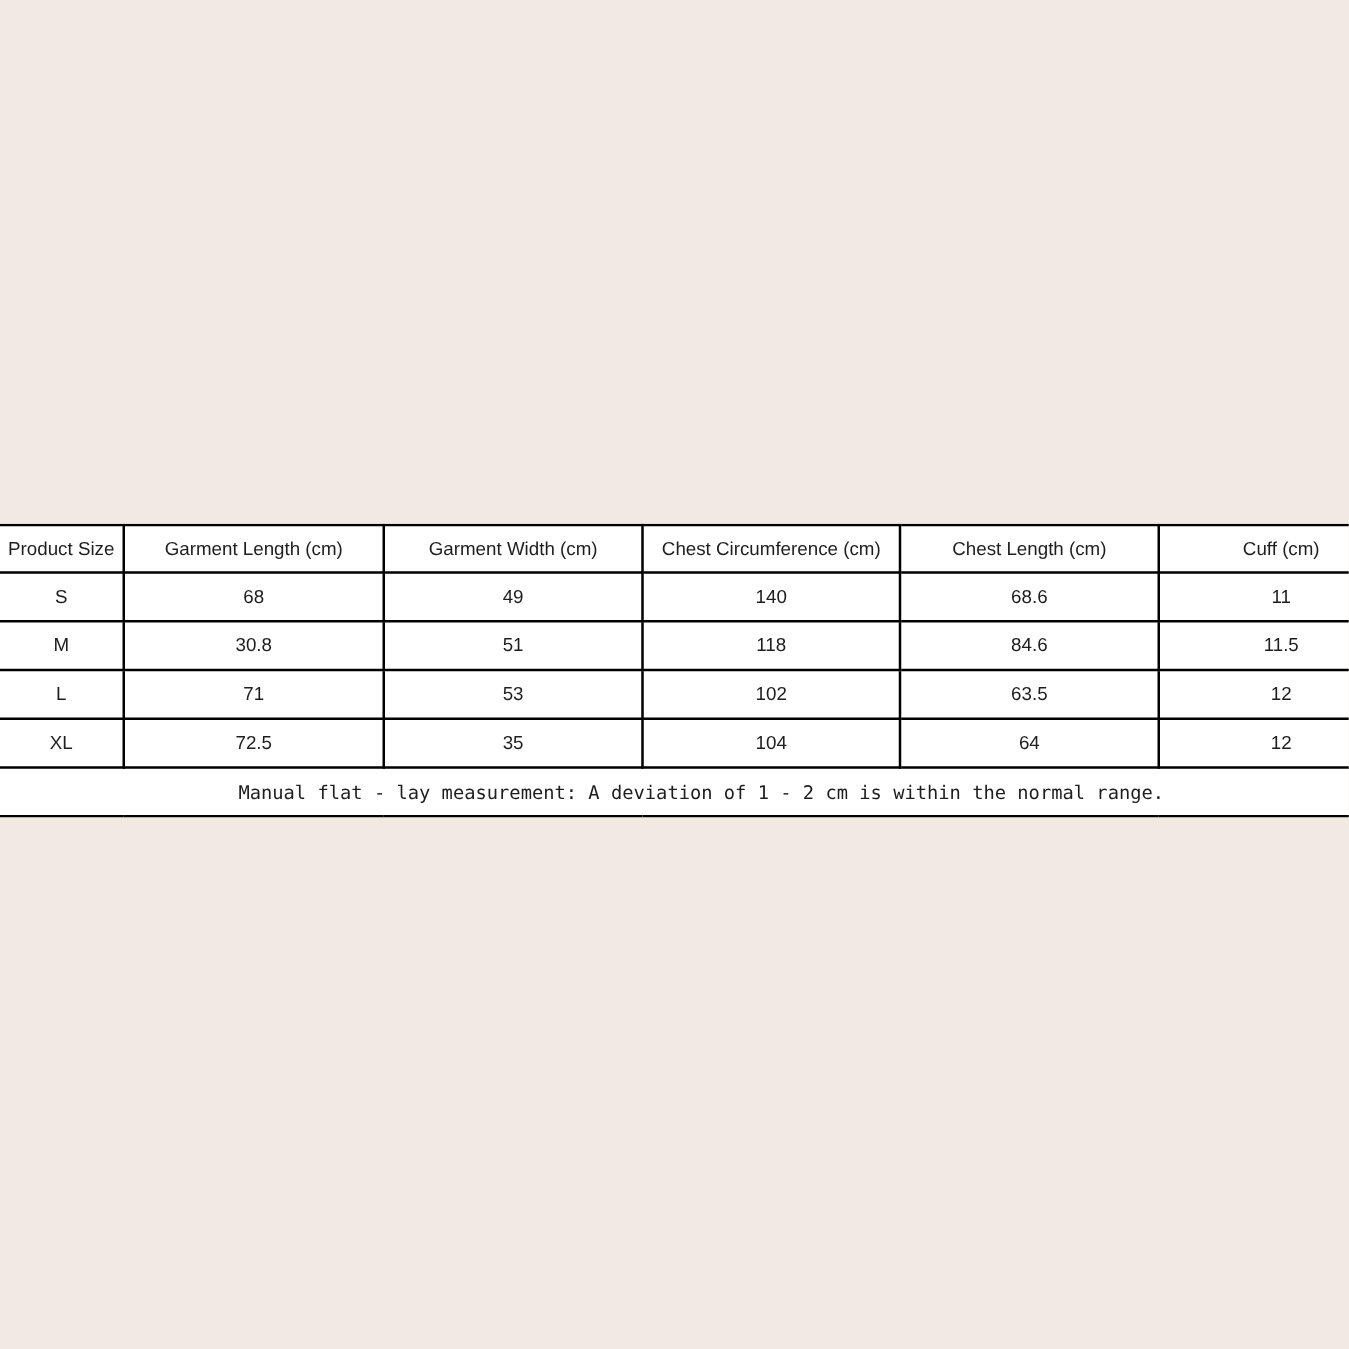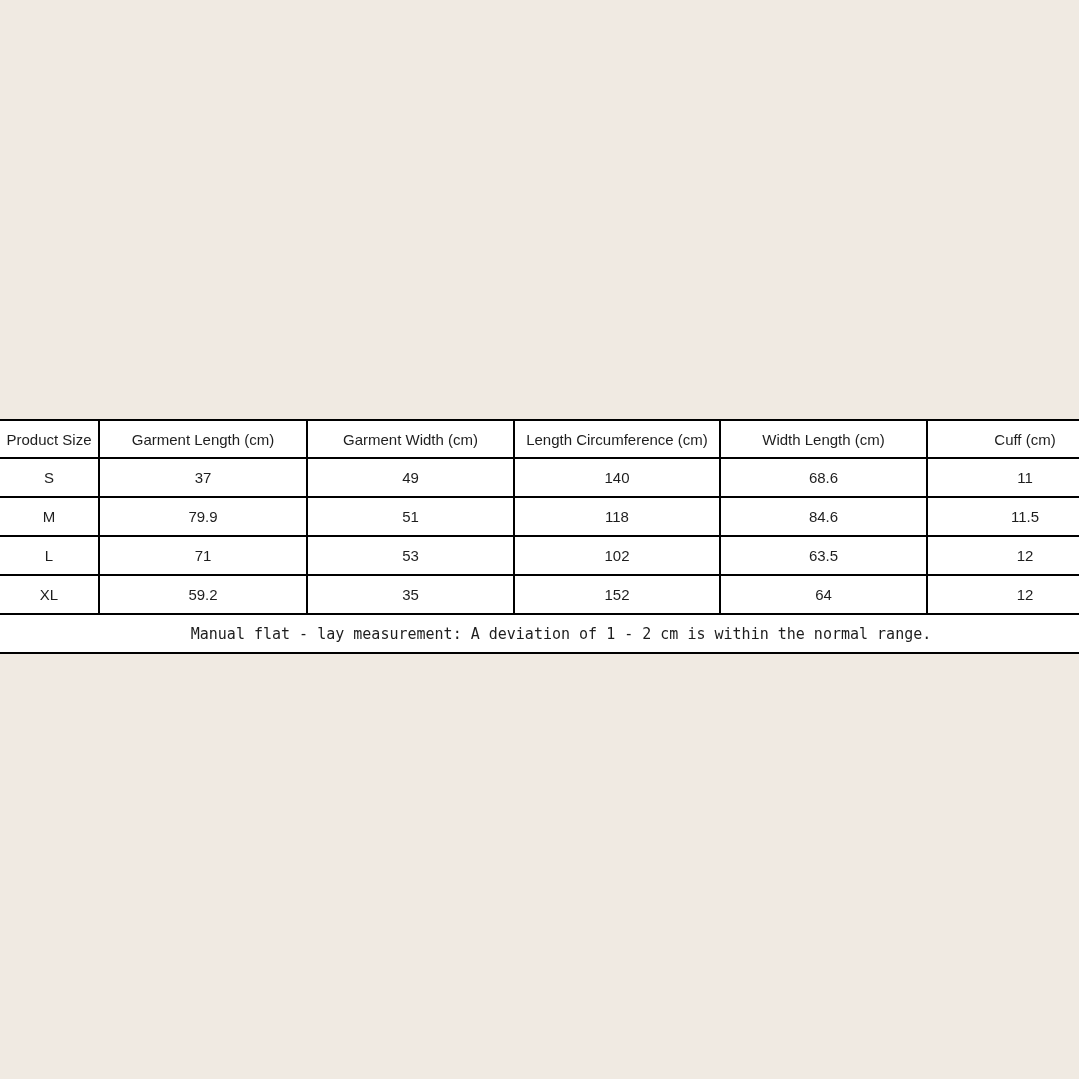--- a/index.html
+++ b/index.html
@@ -67,55 +67,55 @@
       <col class="c-shoulder">
       <col class="c-chest">
       <col class="c-sleeve">
       <col class="c-cuff">
     </colgroup>
     <thead>
       <tr>
         <th>Product Size</th>
         <th>Garment Length (cm)</th>
         <th>Garment Width (cm)</th>
-        <th>Length Circumference (cm)</th>
-        <th>Width Length (cm)</th>
+        <th>Chest Circumference (cm)</th>
+        <th>Chest Length (cm)</th>
         <th>Cuff (cm)</th>
       </tr>
     </thead>
     <tbody>
       <tr>
         <td>S</td>
-        <td>37</td>
+        <td>68</td>
         <td>49</td>
         <td>140</td>
         <td>68.6</td>
         <td>11</td>
       </tr>
       <tr>
         <td>M</td>
-        <td>79.9</td>
+        <td>30.8</td>
         <td>51</td>
         <td>118</td>
         <td>84.6</td>
         <td>11.5</td>
       </tr>
       <tr>
         <td>L</td>
         <td>71</td>
         <td>53</td>
         <td>102</td>
         <td>63.5</td>
         <td>12</td>
       </tr>
       <tr>
         <td>XL</td>
-        <td>59.2</td>
+        <td>72.5</td>
         <td>35</td>
-        <td>152</td>
+        <td>104</td>
         <td>64</td>
         <td>12</td>
       </tr>
       <tr>
         <td class="note-cell" colspan="6">Manual flat - lay measurement: A deviation of 1 - 2 cm is within the normal range.</td>
       </tr>
     </tbody>
   </table>
 </div>
 

